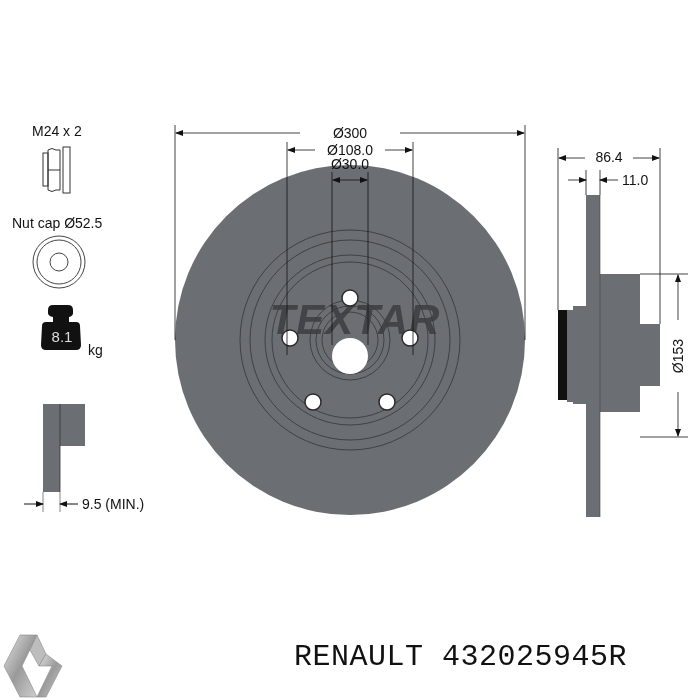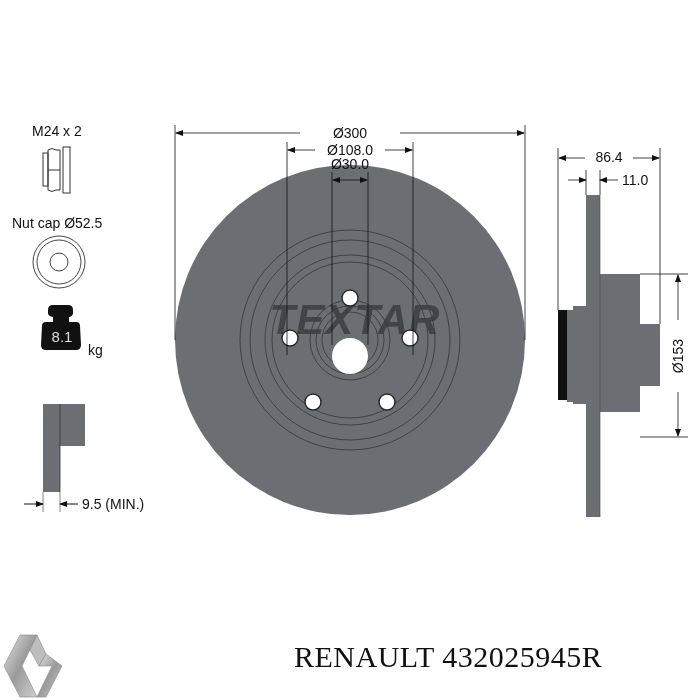--- a/index.html
+++ b/index.html
@@ -1,19 +1,19 @@
 <!DOCTYPE html>
 <html><head>
 <meta charset="utf-8">
 <style>
   html, body { margin:0; padding:0; background:#ffffff; }
   body { width:700px; height:700px; position:relative; overflow:hidden; font-family:"Liberation Sans", sans-serif; }
   svg { position:absolute; left:0; top:0; }
   .lbl { font-family:"Liberation Sans", sans-serif; fill:#111; }
-  .footer { position:absolute; left:294px; top:640px; font-family:Liberation Serif, serif; font-size:30px; color:#111; letter-spacing:0.5px; }
+  .footer { position:absolute; left:294px; top:640px; font-family:Liberation Mono, monospace; font-size:30px; color:#111; letter-spacing:0.5px; }
 </style>
 </head>
 <body>
 
 <svg width="700" height="700" viewBox="0 0 700 700">
   <defs>
     <marker id="arr" markerWidth="8" markerHeight="6" refX="7" refY="3" orient="auto" markerUnits="userSpaceOnUse">
       <path d="M0,0 L8,3 L0,6 Z" fill="#111"></path>
     </marker>
     <linearGradient id="rg" x1="0" y1="0" x2="1" y2="1">

